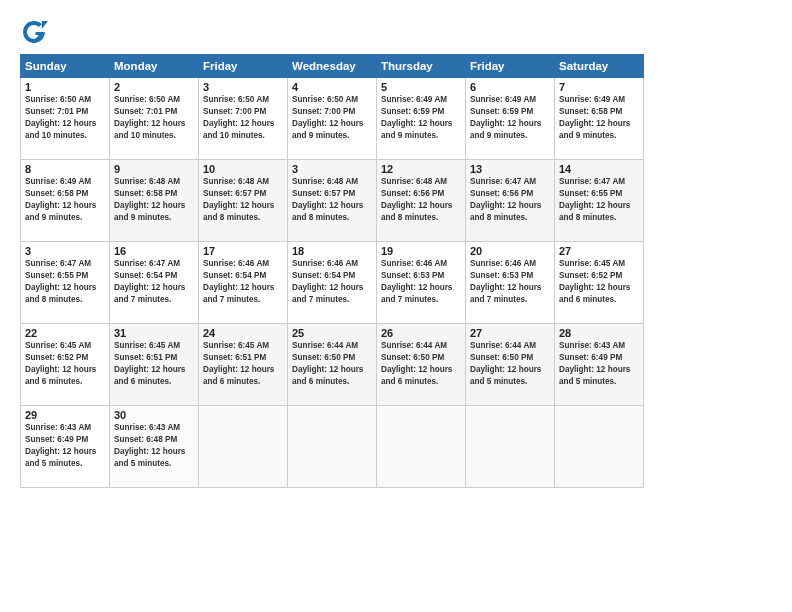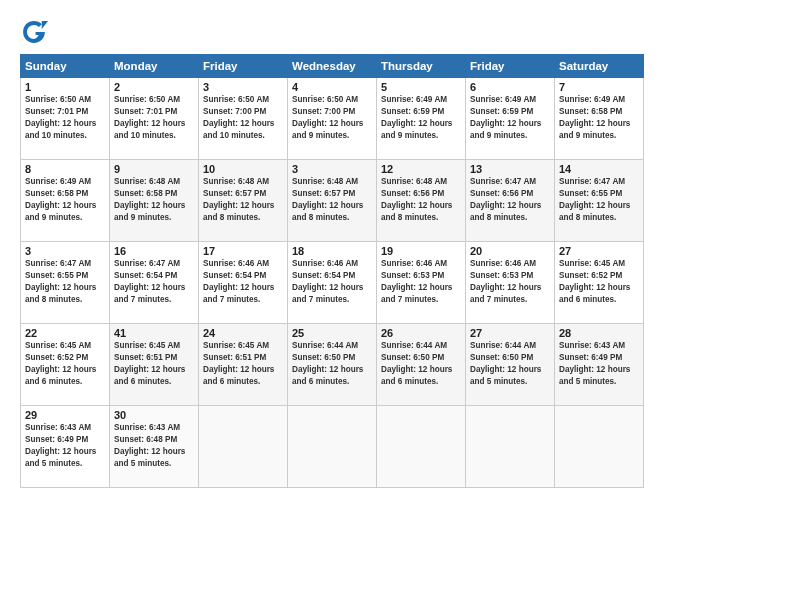--- a/index.html
+++ b/index.html
@@ -316,21 +316,21 @@
         <tr>
           <td>
           <span class="day-num">22</span>
           <div class="day-info">
             Sunrise: 6:45 AM<br>
             Sunset: 6:52 PM<br>
             Daylight: 12 hours and 6 minutes.
           </div>
         </td>
           <td>
-          <span class="day-num">41</span>
+          <span class="day-num">31</span>
           <div class="day-info">
             Sunrise: 6:45 AM<br>
             Sunset: 6:51 PM<br>
             Daylight: 12 hours and 6 minutes.
           </div>
         </td>
           <td>
           <span class="day-num">24</span>
           <div class="day-info">
             Sunrise: 6:45 AM<br>

